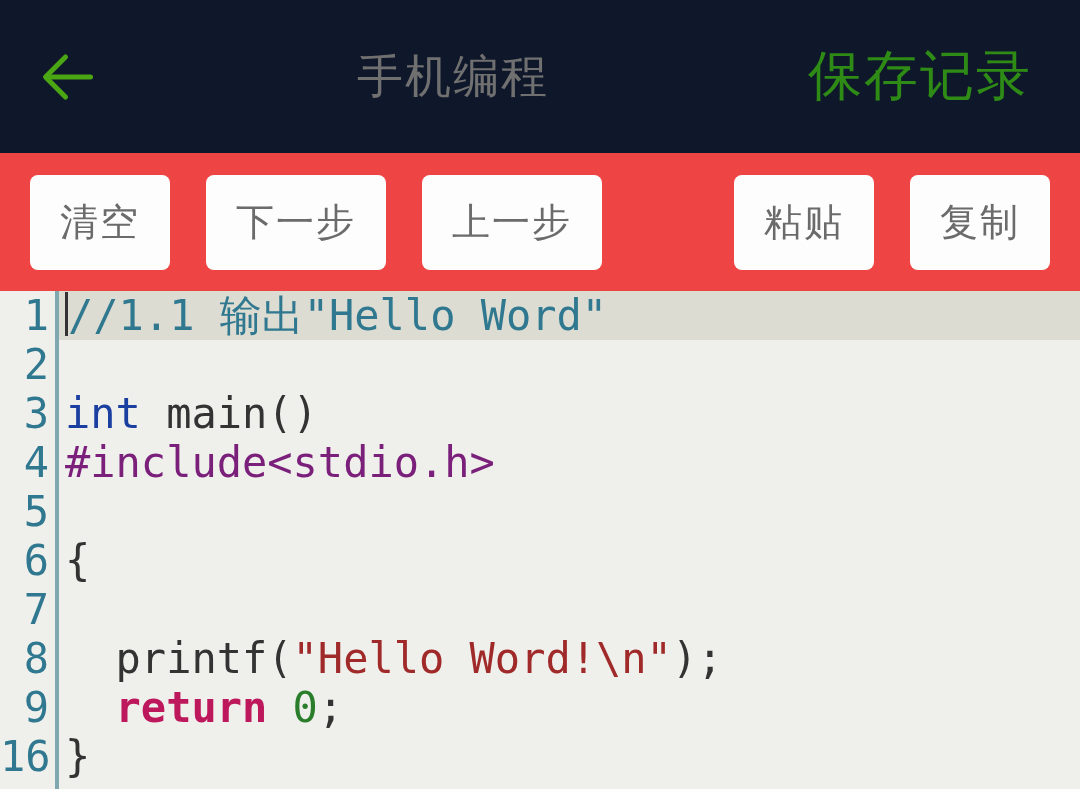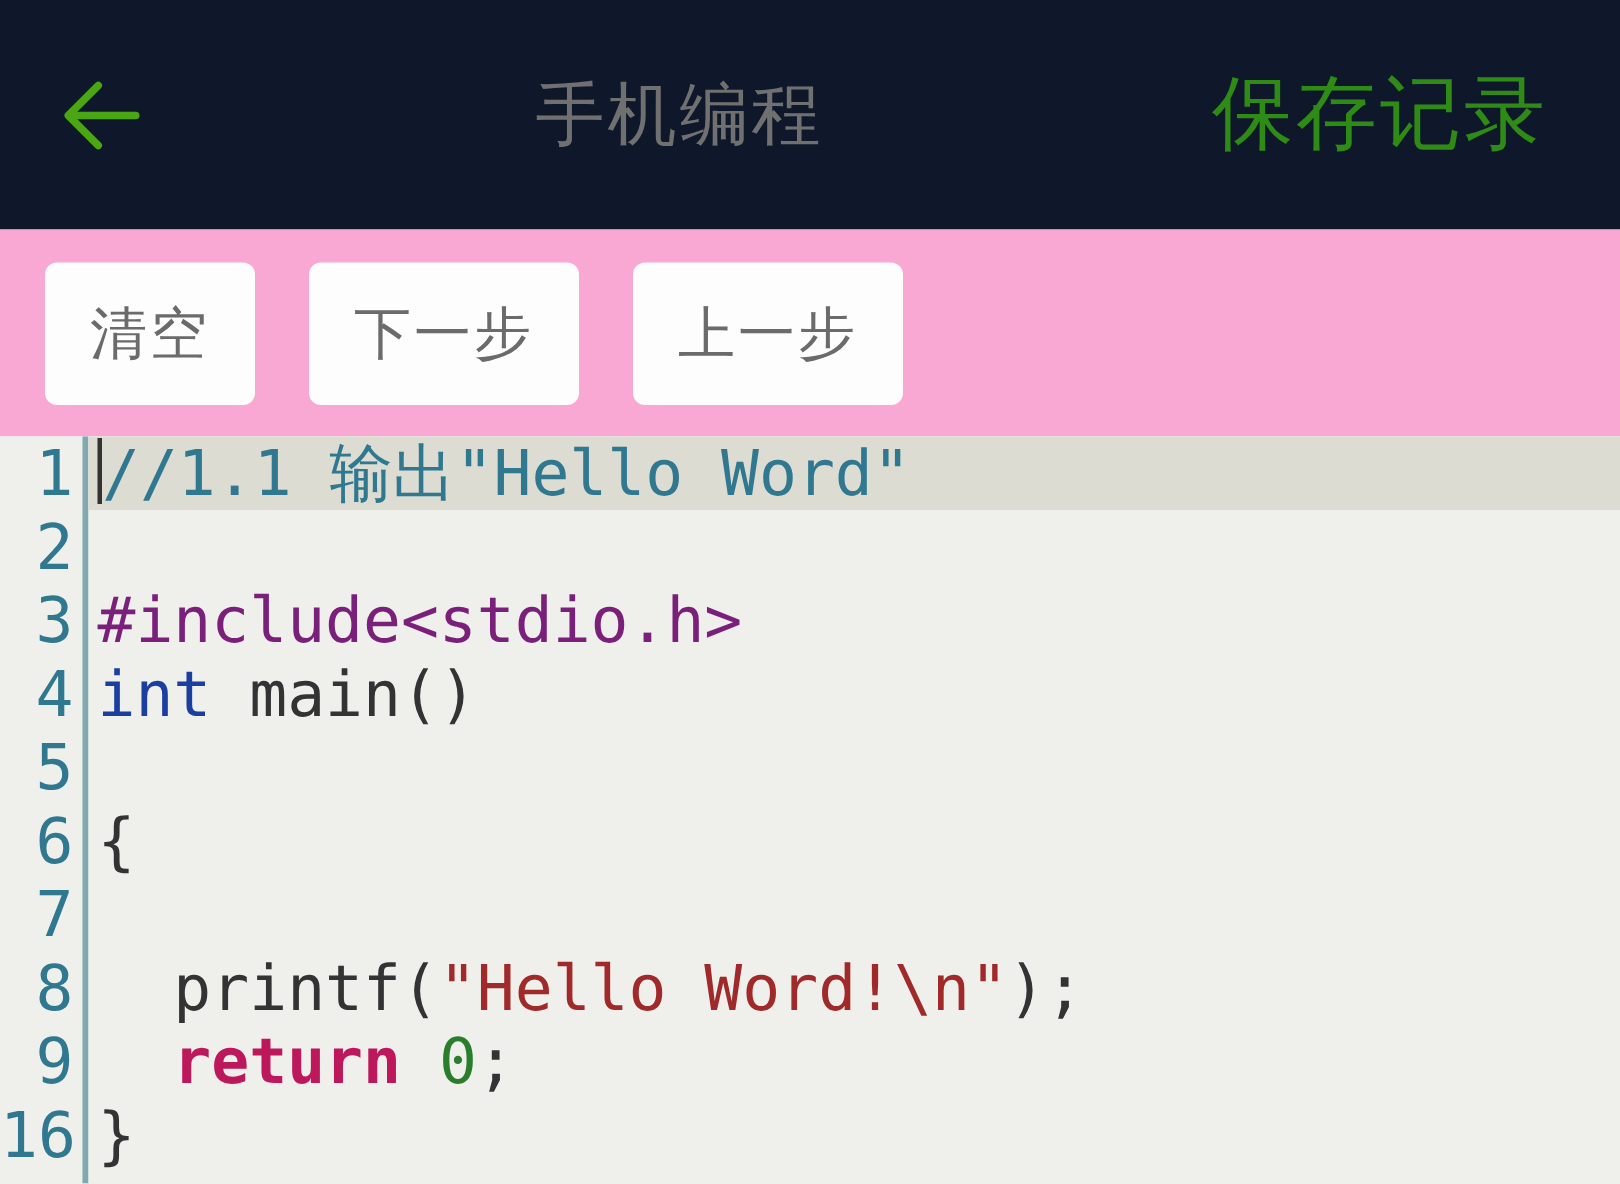--- a/index.html
+++ b/index.html
@@ -38,21 +38,21 @@
   }
   .header-action {
     font-size: 54px;
     color: #2e8b16;
     letter-spacing: 2px;
   }
 
   
   .toolbar {
     height: 138px;
-    background: #f9a8d4;
+    background: #ef4444;
     display: flex;
     align-items: center;
     padding: 0 30px;
     gap: 36px;
   }
   .tool-btn {
     background: #fdfdfd;
     border-radius: 8px;
     padding: 22px 30px;
     font-size: 38px;
@@ -128,41 +128,43 @@
   </div>
   <div class="header-title">手机编程</div>
   <div class="header-action">保存记录</div>
 </div>
 
 <div class="toolbar">
   <button class="tool-btn">清空</button>
   <button class="tool-btn">下一步</button>
   <button class="tool-btn">上一步</button>
   <div class="tool-spacer"></div>
+  <button class="tool-btn">粘贴</button>
+  <button class="tool-btn">复制</button>
 </div>
 
 <div class="editor">
   <div class="gutter">
     <div>1</div>
     <div>2</div>
     <div>3</div>
     <div>4</div>
     <div>5</div>
     <div>6</div>
     <div>7</div>
     <div>8</div>
     <div>9</div>
     <div>16</div>
   </div>
   <div class="gutter-sep"></div>
   <div class="code-area">
     <div class="code-line current"><span class="cursor"></span><span class="c-comment">//1.1 输出"Hello Word"</span></div>
     <div class="code-line"></div>
+    <div class="code-line"><span class="c-keyword">int</span><span class="c-plain"> main()</span></div>
     <div class="code-line"><span class="c-preproc">#include&lt;stdio.h&gt;</span></div>
-    <div class="code-line"><span class="c-keyword">int</span><span class="c-plain"> main()</span></div>
     <div class="code-line"></div>
     <div class="code-line"><span class="c-plain">{</span></div>
     <div class="code-line"></div>
     <div class="code-line"><span class="c-plain">  printf(</span><span class="c-string">"Hello Word!\n"</span><span class="c-plain">);</span></div>
     <div class="code-line"><span class="c-plain">  </span><span class="c-return">return</span><span class="c-plain"> </span><span class="c-number">0</span><span class="c-plain">;</span></div>
     <div class="code-line"><span class="c-plain">}</span></div>
   </div>
 </div>
 
 </body></html>

